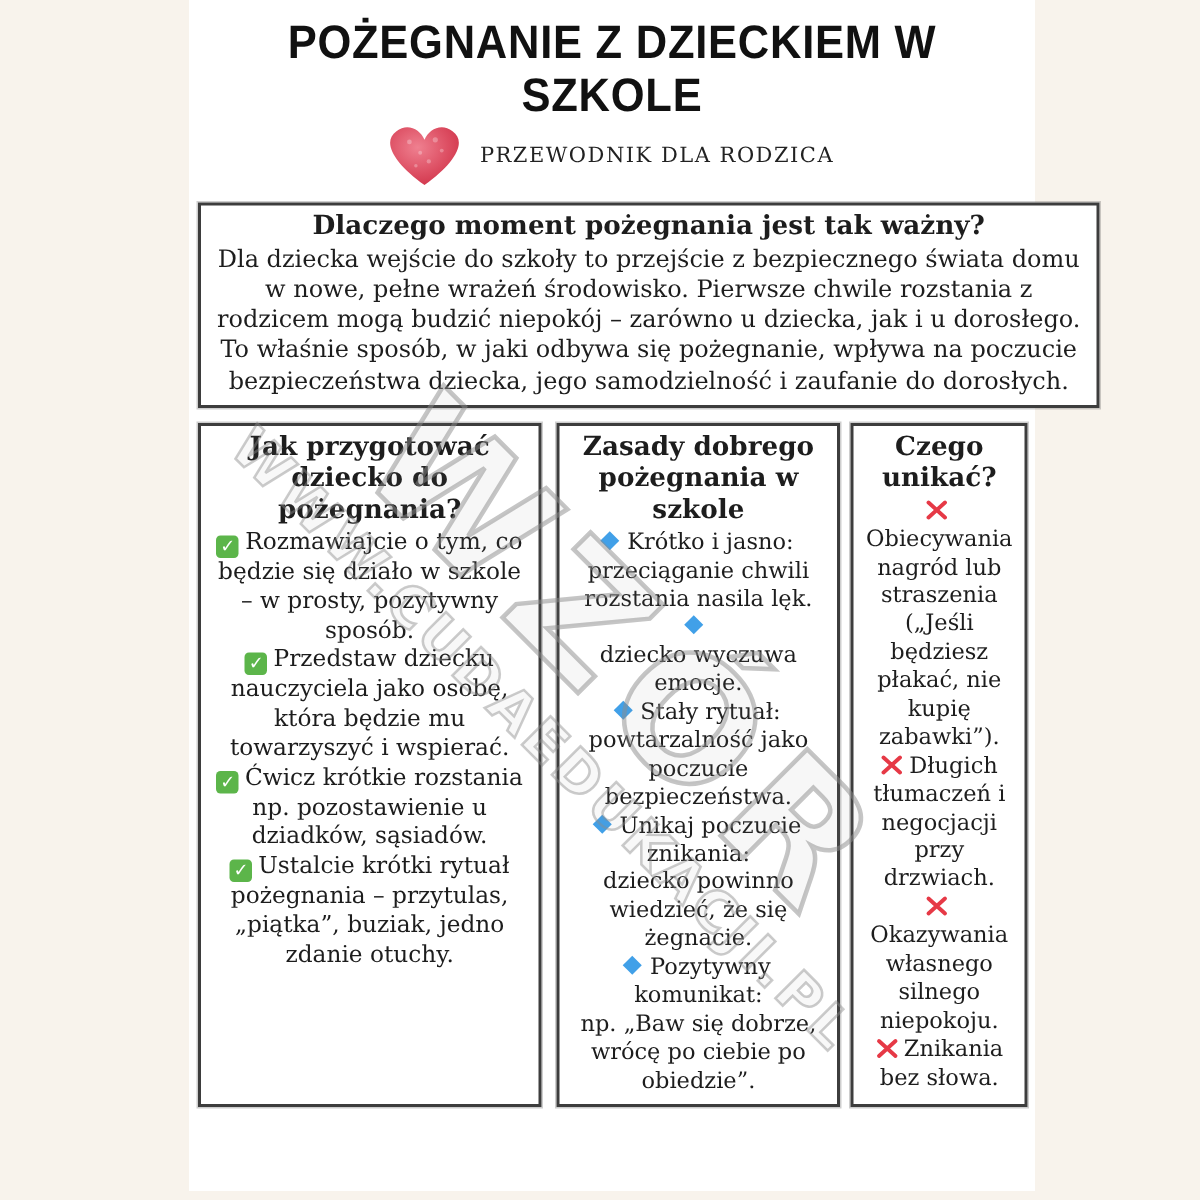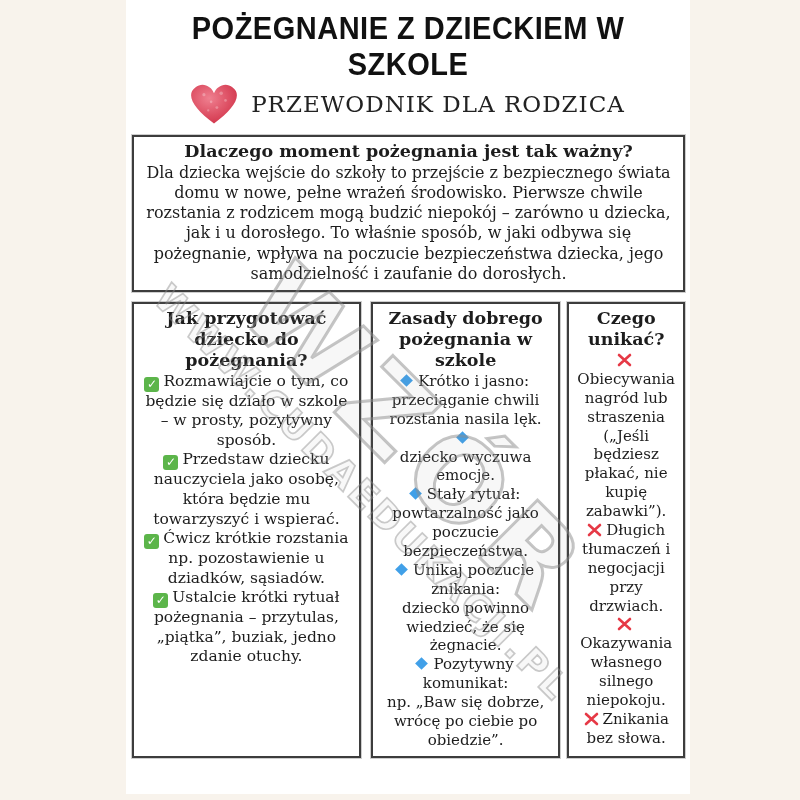--- a/index.html
+++ b/index.html
@@ -21,35 +21,35 @@
     font-family:"Liberation Sans", sans-serif;
     font-weight:900; font-size:29px; letter-spacing:.5px;
     text-align:center; color:#111;
     transform:scaleY(1.08);
   }
   .subtitle-row {
     display:flex; justify-content:center; align-items:center;
     gap:14px; margin-top:2px; height:44px;
   }
   .subtitle {
-    font-size:23px; letter-spacing:1px; color:#222;
+    font-size:14px; letter-spacing:1px; color:#222;
   }
   
   .box {
     border:2px solid #3d3d3d;
     box-shadow:0 0 0 1px rgba(60,60,60,.25);
     background:#fff;
     padding:4px 8px 6px 8px;
     text-align:center;
   }
   .box h2 {
     font-size:17.5px; font-weight:bold; line-height:1.2; margin-bottom:1px;
   }
   .box, .box p, .box li { line-height:1.26; }
-  .box-why { width:553px; margin:9px auto 0 auto; min-height:113px; font-size:16px; }
+  .box-why { width:601px; margin:9px auto 0 auto; min-height:113px; font-size:16px; }
   .mid-row { width:553px; margin:10px auto 0 auto; display:flex; gap:10px; align-items:stretch; }
   .box-prepare { width:240px; font-size:15.5px; }
   .right-col { width:331px; display:flex; flex-direction:row; gap:7px;border-radius:19px; }
   .box-rules { min-height:215px; font-size:15px; }
   .box-avoid { min-height:120px; font-size:15px; flex:1; }
   ul { list-style:none; }
   
   .check-ic {
     display:inline-block; width:15px; height:15px; background:#5cb54a;
     border-radius:3px; color:#fff; font-family:"DejaVu Sans",sans-serif;

